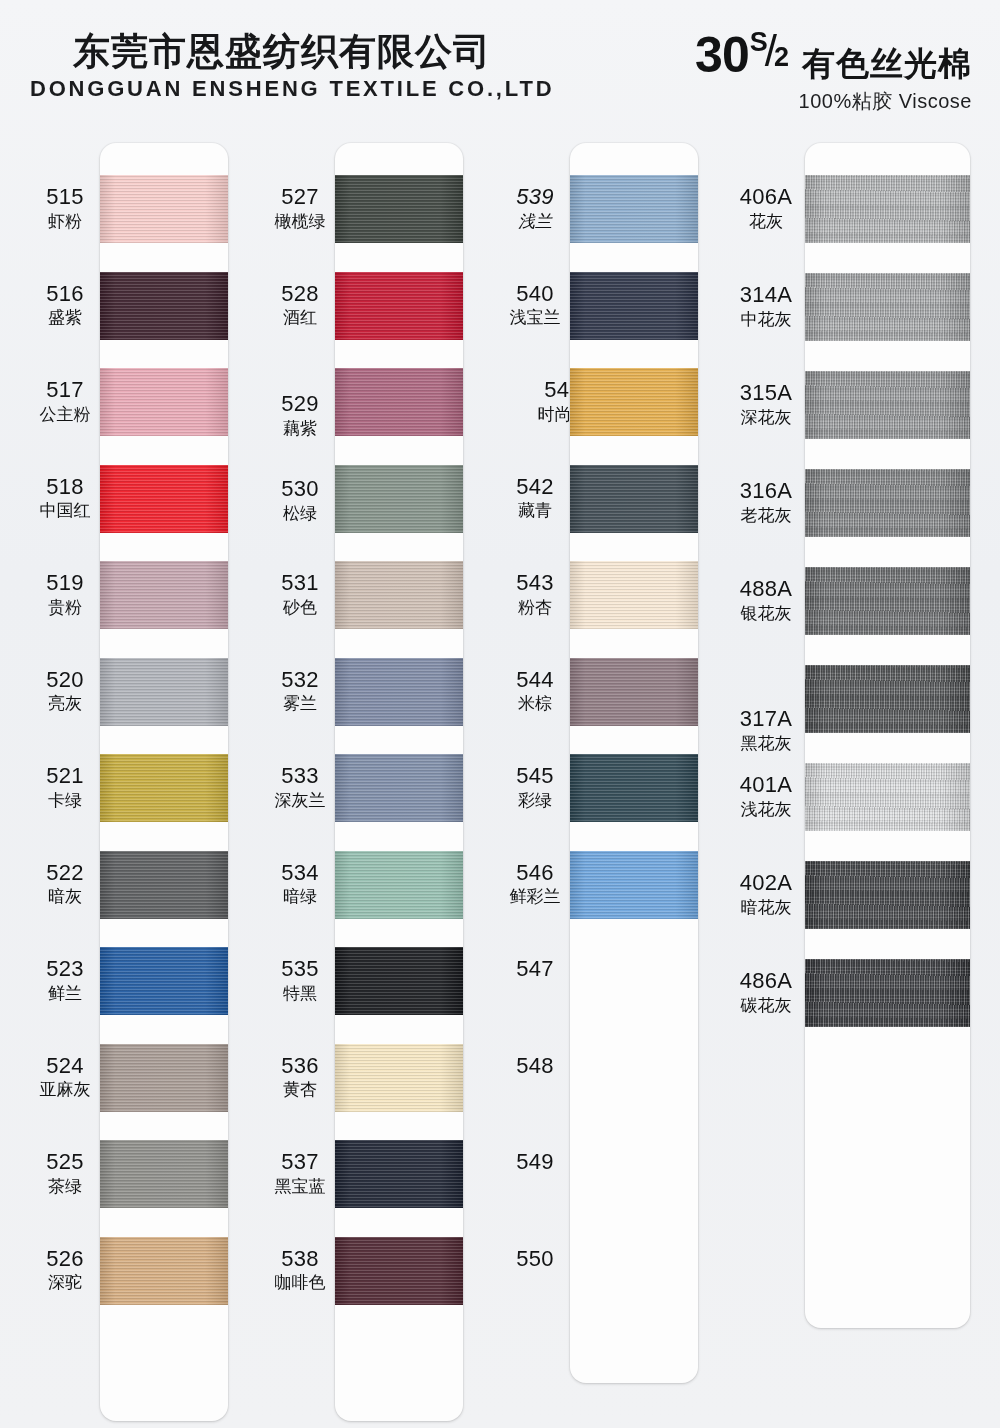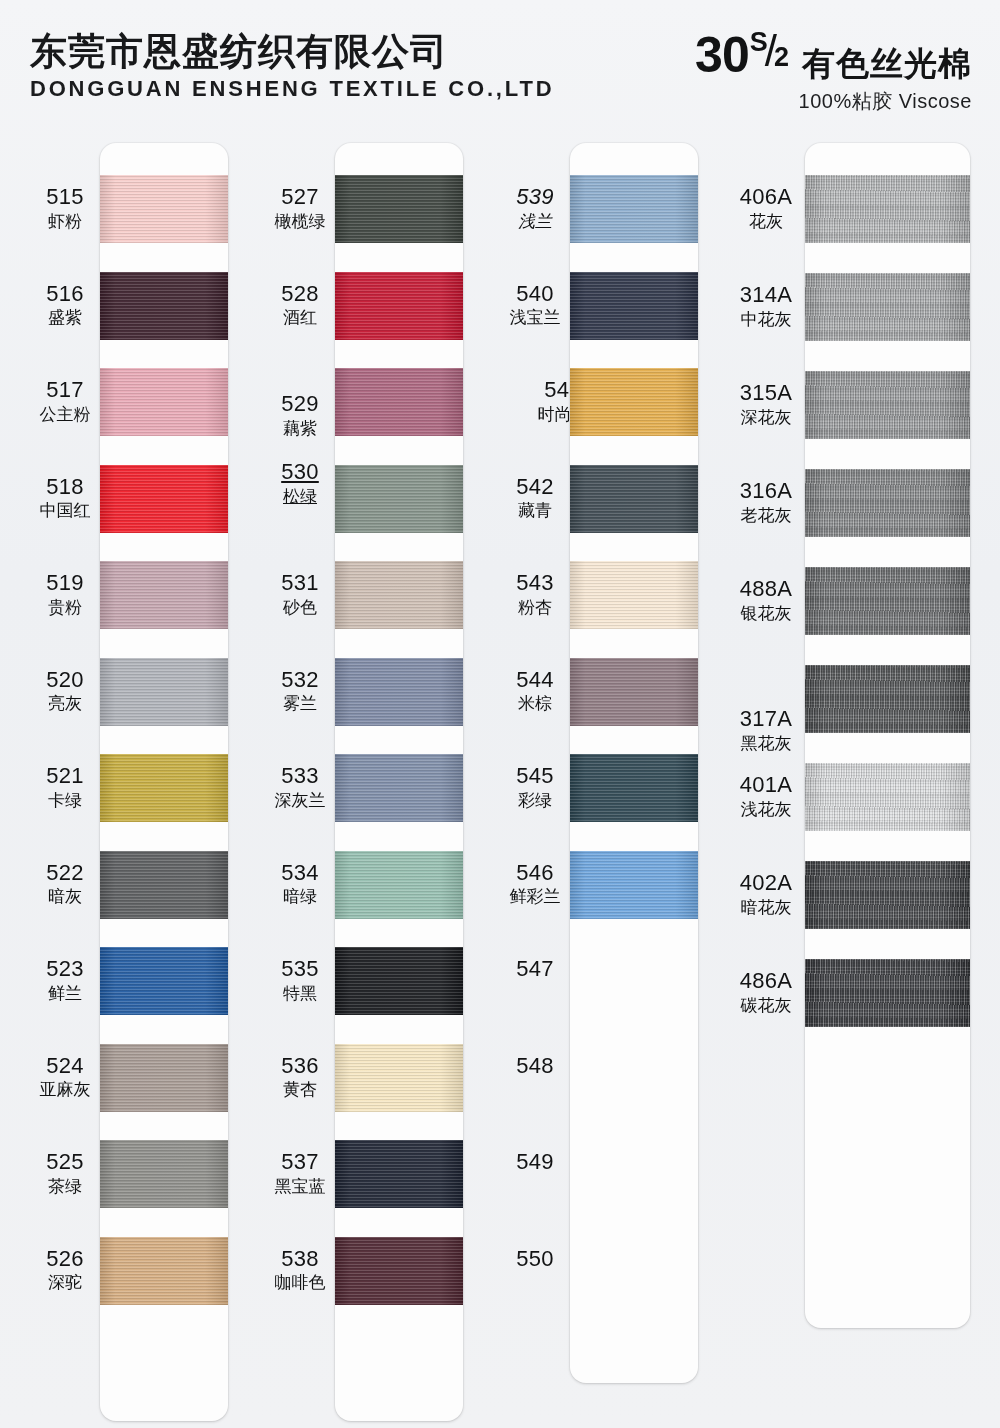--- a/index.html
+++ b/index.html
@@ -35,20 +35,21 @@
     top: 33px;
   }
   #brand-cn {
     font-family: "DejaVu Sans", "Liberation Sans", sans-serif;
     font-size: 37px;
     font-weight: bold;
     letter-spacing: 1px;
     color: #17181a;
     line-height: 1.05;
     white-space: nowrap;
+    margin-left: 43px;
   }
   #brand-en {
     font-family: "Liberation Sans", sans-serif;
     font-size: 22px;
     font-weight: bold;
     letter-spacing: 2.8px;
     color: #1b1c1e;
     margin-top: 4px;
     white-space: nowrap;
   }
@@ -328,21 +329,21 @@
         <div class="swatch" style="left: 335px; width: 128px; top: 146.5px; height: 68px; background: rgb(195, 20, 47);">
           <div class="yarn"></div>
         </div>
         <div class="label" style="left: 257px; top: 267px;">
           <div class="code">529</div>
           <div class="cn">藕紫</div>
         </div>
         <div class="swatch" style="left: 335px; width: 128px; top: 243px; height: 68px; background: rgb(169, 97, 123);">
           <div class="yarn"></div>
         </div>
-        <div class="label" style="left: 257px; top: 335px; text-decoration: underline;">
+        <div class="label" style="left: 257px; top: 352px;">
           <div class="code">530</div>
           <div class="cn">松绿</div>
         </div>
         <div class="swatch" style="left: 335px; width: 128px; top: 339.5px; height: 68px; background: rgb(129, 143, 134);">
           <div class="yarn"></div>
         </div>
         <div class="label" style="left: 257px; top: 446px;">
           <div class="code">531</div>
           <div class="cn">砂色</div>
         </div>

